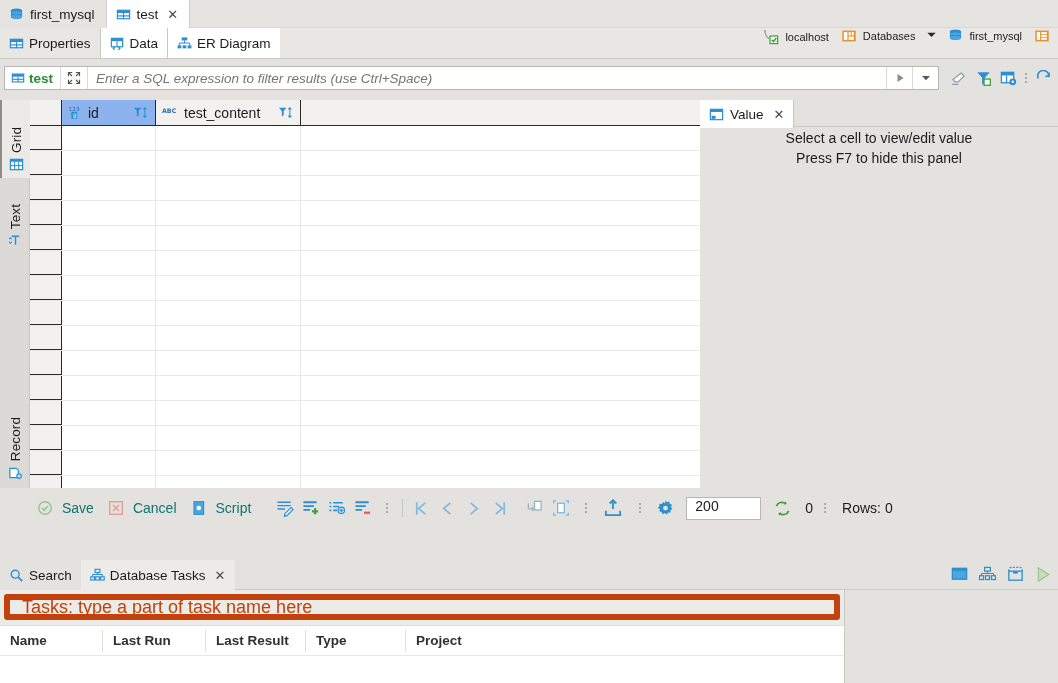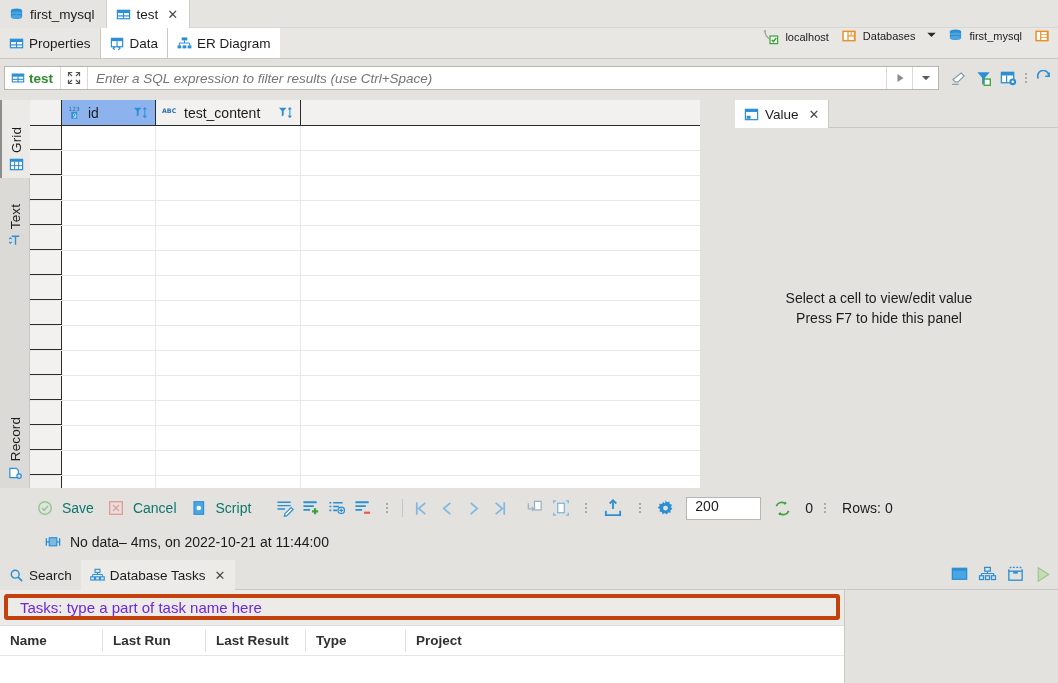--- a/index.html
+++ b/index.html
@@ -121,31 +121,31 @@
   .grow .rowhdr { width: 32px; background: #f2f1ef; border-right: 1px solid #2a2a2a; border-bottom: 1px solid #2a2a2a; }
   .grow .c1 { width: 94px; border-right: 1px solid #e8e8e8; background: #fff; }
   .grow .c2 { width: 145px; border-right: 1px solid #e8e8e8; background: #fff; }
   .grow .crest { flex: 1; background: #fff; }
 
   
   .valuepanel {
     position: absolute; left: 700px; top: 100px; width: 358px; height: 388px;
     background: #e4e2df;
   }
-  .vp-tabbar { display: flex; align-items: flex-end; height: 28px; padding-left: 35px; }
+  .vp-tabbar { display: flex; height: 28px; }
   .vp-tab {
     height: 28px; display: flex; align-items: center; gap: 6px;
     padding: 0 9px; background: #ffffff; font-size: 13.5px; color: #1c1c1c;
     border-right: 1px solid #cac8c5;
   }
   .vp-tab .close-x { font-size: 13px; color: #4a4a4a; margin-left: 4px; }
   .vp-tabfill { flex: 1; height: 27px; background: #e4e2df; border-bottom: 1px solid #cac8c5; }
   .vp-body {
     height: 360px; display: flex; flex-direction: column;
-    align-items: center; justify-content: center; background: #e4e2df;
+    align-items: center; background: #e4e2df;
   }
   .vp-msg { font-size: 14px; color: #1c1c1c; line-height: 1.45; text-align: center; }
 
   
   .gridtoolbar {
     position: absolute; left: 30px; top: 492px; width: 1028px; height: 32px;
     display: flex; align-items: center; gap: 0; background: #e4e2df;
   }
   .tbtn { display: flex; align-items: center; gap: 9px; padding: 0 7px; height: 26px; font-size: 14px; color: #0f766e; }
   .tico { width: 26px; height: 26px; display: flex; align-items: center; justify-content: center; }
@@ -173,23 +173,23 @@
   .bp-tab.active { background: #edebe8; }
   .bp-tab .close-x { font-size: 13px; color: #4a4a4a; margin-left: 4px; }
   .bp-fill { flex: 1; height: 29px; background: #e4e2df; border-bottom: 1px solid #cac8c5; }
   .bp-icons { position: absolute; right: 4px; top: 3px; display: flex; align-items: center; gap: 6px; }
   .bpico { width: 22px; height: 22px; display: flex; align-items: center; justify-content: center; }
 
   .bp-body { display: flex; height: 93px; }
   .bp-left { width: 845px; background: #edebe8; border-right: 1px solid #cac8c5; }
   .bp-right { flex: 1; background: #edebe8; }
   .bp-search {
-    height: 26px; margin: 4px 4px 0 4px; background: #edebe8; border: 4px solid #c2410c;
+    height: 26px; margin: 4px 4px 0 4px; background: #edebe8; border: 6px solid #c2410c;
     border-radius: 3px; display: flex; align-items: center; padding-left: 12px;
-    font-size: 15px; color: #6d28d9;
+    font-size: 18px; color: #c2410c;
   }
   .bp-thead { display: flex; height: 30px; align-items: center; background: #ffffff; margin-top: 5px; border-top: 1px solid #e2e0dd; }
   .bp-th { font-size: 13.5px; font-weight: bold; color: #303030; padding-left: 10px; border-right: 1px solid #e2e0dd; height: 22px; display: flex; align-items: center; }
   .bp-tbody { background: #ffffff; height: 31px; }
   .bp-tbody-row { height: 31px; background: #fff; border-top: 1px solid #e8e6e3; }
 
   svg { display: block; }
 </style>
 </head>
 <body>
@@ -732,30 +732,20 @@
 
     <div class="rowcount">0</div>
     <div class="vdots">
         <i></i>
         <i></i>
         <i></i>
       </div>
     <div class="rowcount" style="padding-left:14px;">Rows: 0</div>
   </div>
 
-  <div class="statusbar">
-    <span>
-      <svg width="18" height="18" viewBox="0 0 19 19">
-        <rect x="5.5" y="5" width="8" height="8.5" fill="#7fb8e0" stroke="#2c8fd4" stroke-width="1.2"></rect>
-        <path d="M2.5 5.5v8M16.5 5.5v8" stroke="#2c8fd4" stroke-width="1.4"></path>
-        <path d="M2.5 9.4h3M13.5 9.4h3" stroke="#2c8fd4" stroke-width="1.4"></path>
-      </svg>
-    </span>
-    <span class="status-text">No data– 4ms, on 2022-10-21 at 11:44:00</span>
-  </div>
 
   <div class="botpanel">
     <div class="bp-tabbar">
       <div class="bp-tab inactive">
         <span>
           <svg width="15" height="15" viewBox="0 0 16 16">
             <circle cx="6.6" cy="6.6" r="4.2" fill="none" stroke="#2c8fd4" stroke-width="1.5"></circle>
             <path d="M9.8 9.8l4.2 4.2" stroke="#2c8fd4" stroke-width="1.7"></path>
           </svg>
         </span>

